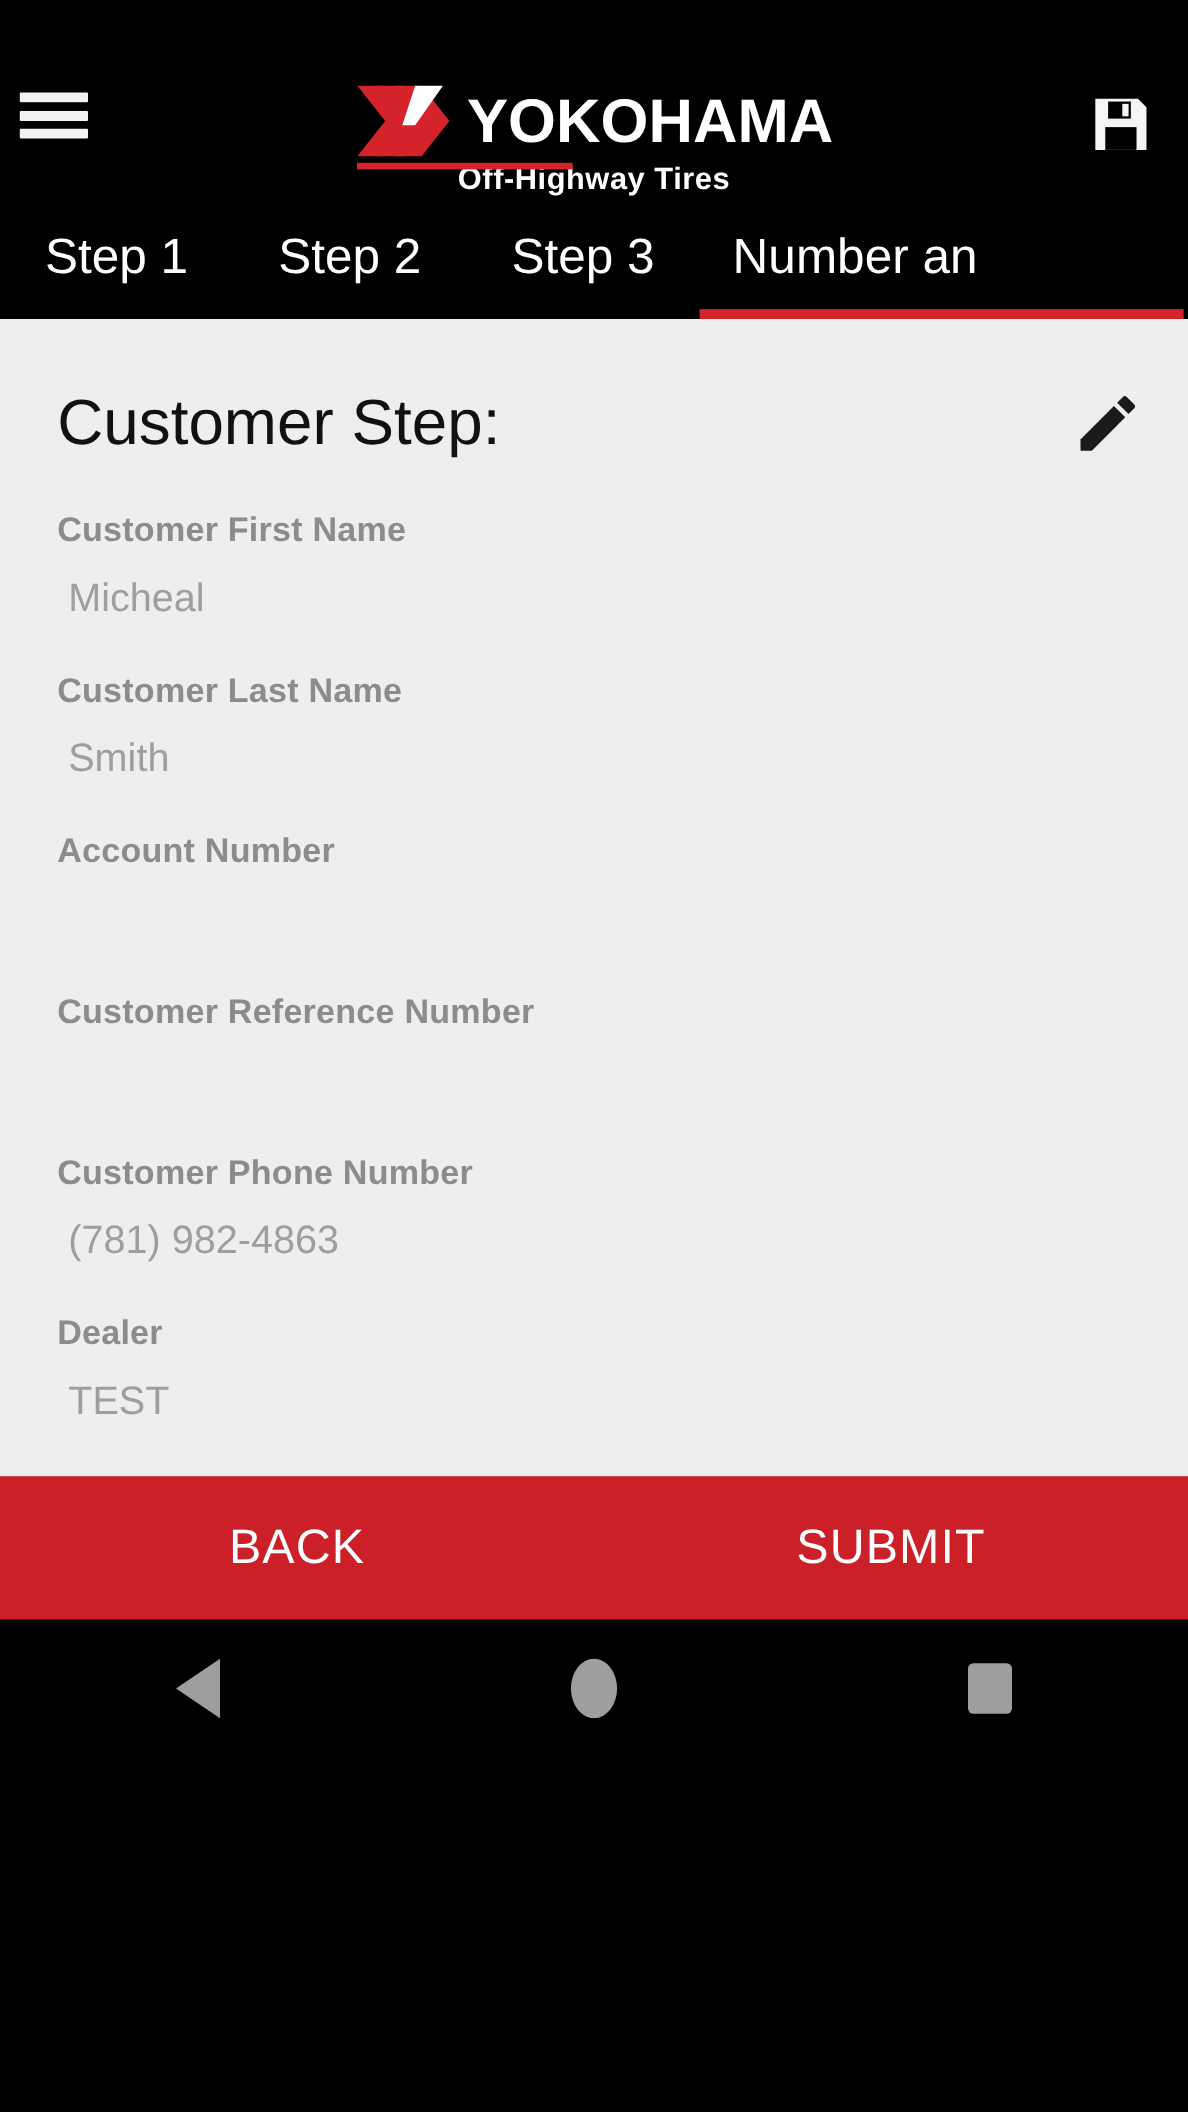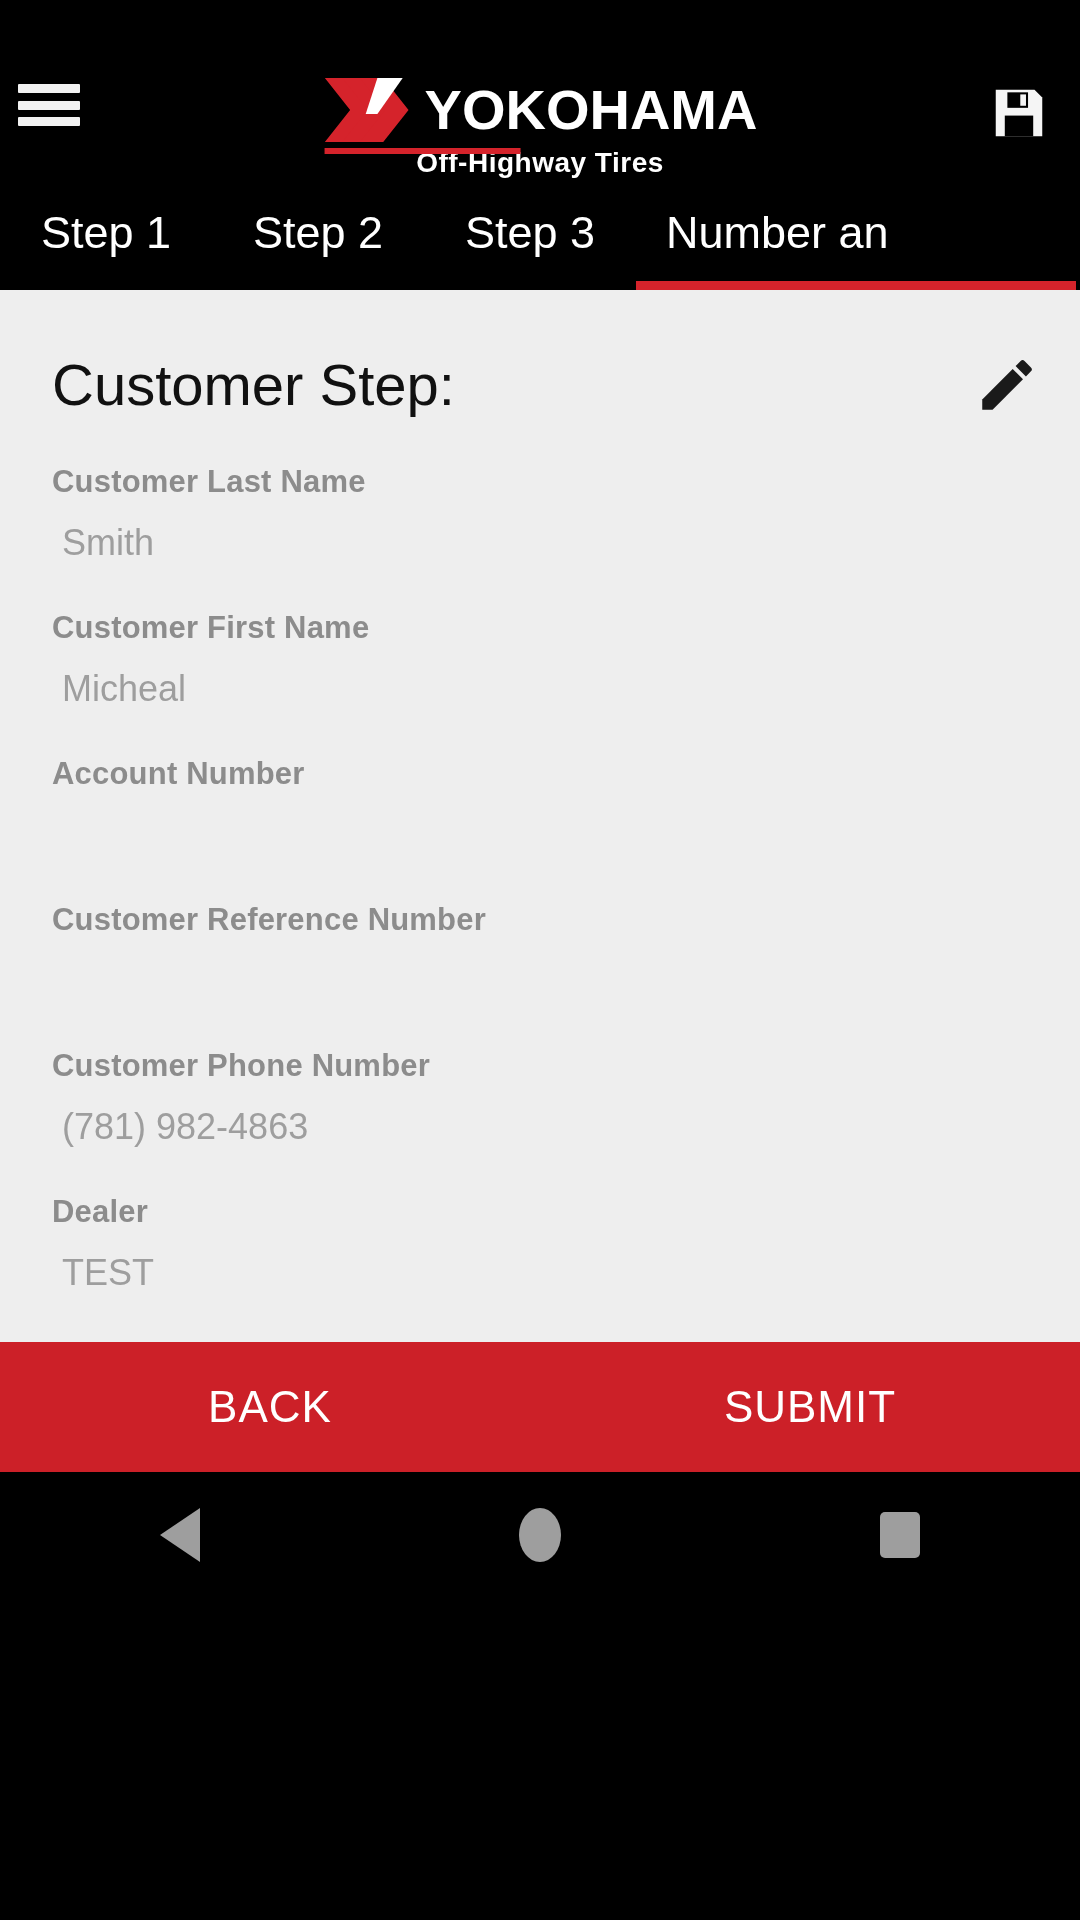--- a/index.html
+++ b/index.html
@@ -200,27 +200,27 @@
       <div class="section-title">Customer Step:</div>
       <svg class="edit-btn" viewBox="0 0 24 24">
         <path fill="#1a1a1a" d="M3 17.25V21h3.75L17.81 9.94l-3.75-3.75L3 17.25z"></path>
         <path fill="#1a1a1a" d="M20.71 7.04a1 1 0 0 0 0-1.41l-2.34-2.34a1 1 0 0 0-1.41 0l-1.83 1.83 3.75 3.75 1.83-1.83z"></path>
       </svg>
     </div>
 
     <div class="fields">
 
       <div class="field">
+        <div class="field-label">Customer First Name</div>
+        <div class="field-value">Micheal</div>
+      </div>
+
+      <div class="field">
         <div class="field-label">Customer Last Name</div>
         <div class="field-value">Smith</div>
-      </div>
-
-      <div class="field">
-        <div class="field-label">Customer First Name</div>
-        <div class="field-value">Micheal</div>
       </div>
 
       <div class="field">
         <div class="field-label">Account Number</div>
         <div class="field-value"></div>
       </div>
 
       <div class="field">
         <div class="field-label">Customer Reference Number</div>
         <div class="field-value"></div>

